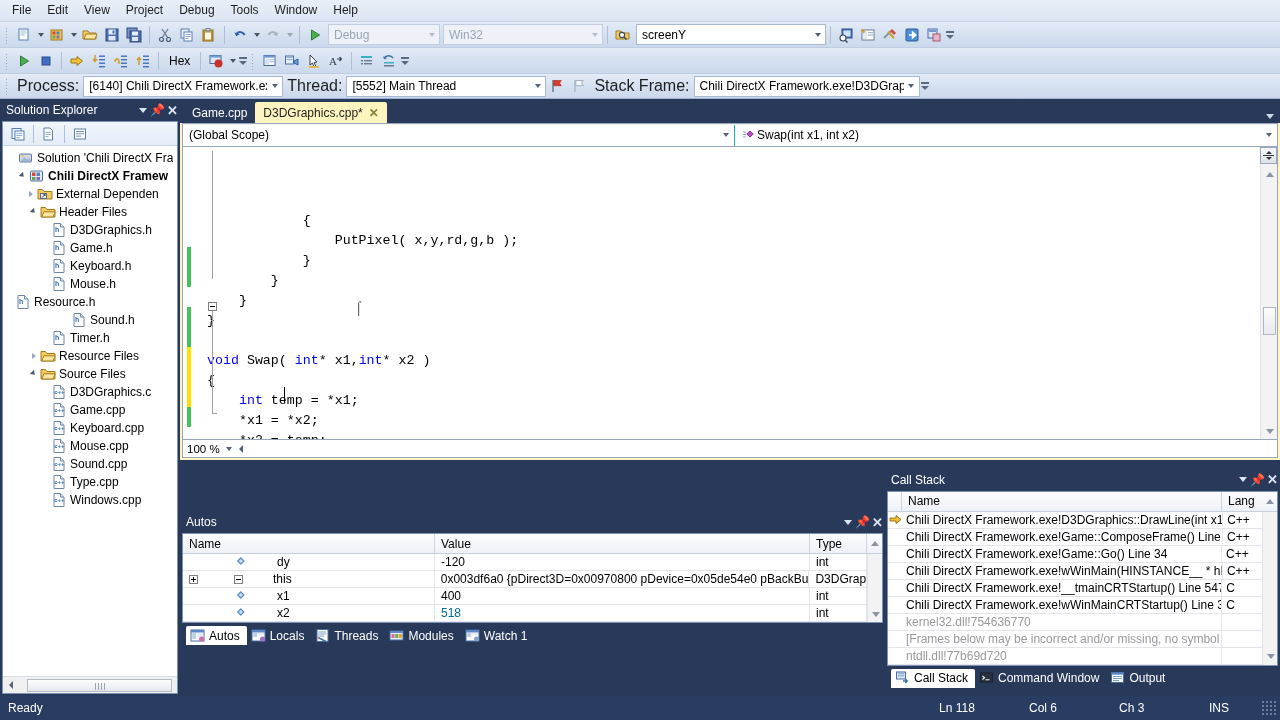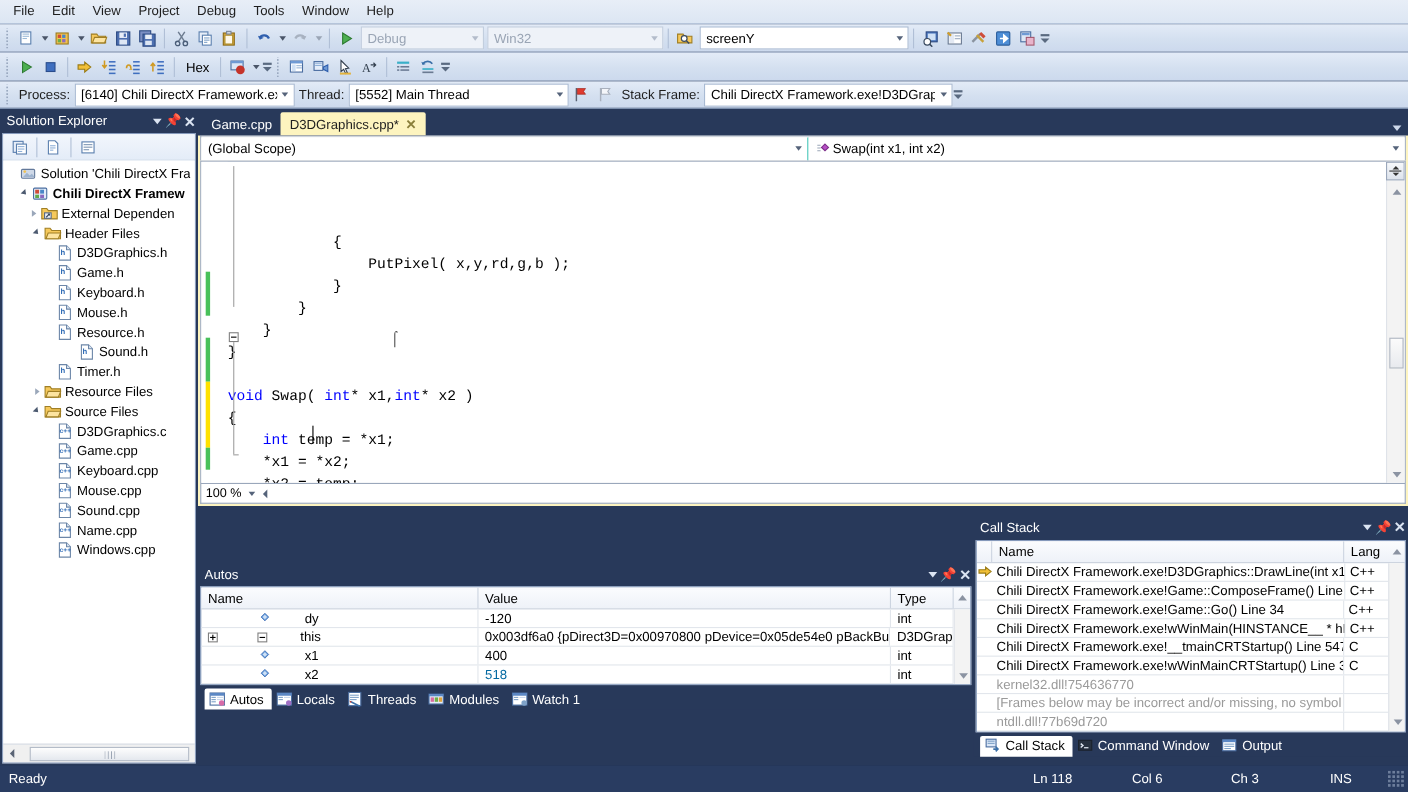--- a/index.html
+++ b/index.html
@@ -92,21 +92,21 @@
   .combo .arw::after {
     content: ""; width: 0; height: 0;
     border-left: 3px solid transparent; border-right: 3px solid transparent;
     border-top: 4px solid #55637a;
   }
   .combo.disabled { background: #eef2f8; color: #9aa5b5; border-color: #c2cede; }
   .combo.disabled .arw::after { border-top-color: #b3bccb; }
 
   
   .dbgbar { height: 25px; }
-  .dbgbar .lbl { font-size: 12px; margin: 0 4px 0 4px; color: #1e1e1e; white-space: nowrap; }
+  .dbgbar .lbl { font-size: 16px; margin: 0 4px 0 4px; color: #1e1e1e; white-space: nowrap; }
 
   
   .workarea { flex: 1 1 auto; display: flex; min-height: 0; background: #28395a; padding: 0; }
 
   
   .solexp {
     width: 180px; flex: 0 0 auto;
     display: flex; flex-direction: column;
     background: #28395a;
     min-height: 0;
@@ -770,21 +770,21 @@
               <span class="texp"></span>
               <span class="tico">
                 <svg width="16" height="16" viewBox="0 0 16 16">
                   <path d="M3 1.5h6.5L13 5v9.5H3z" fill="#fff" stroke="#6c86a8"></path>
                   <path d="M9.5 1.5V5H13" fill="#dde7f3" stroke="#6c86a8"></path>
                   <text x="4" y="9.5" font-size="7" font-family="Liberation Sans, sans-serif" fill="#2f6bb5" font-weight="bold">h</text>
                 </svg>
               </span>
               <span class="tlabel">Mouse.h</span>
             </div>
-            <div class="trow" style="padding-left: 36px;">
+            <div class="trow" style="">
               <span class="texp"></span>
               <span class="tico">
                 <svg width="16" height="16" viewBox="0 0 16 16">
                   <path d="M3 1.5h6.5L13 5v9.5H3z" fill="#fff" stroke="#6c86a8"></path>
                   <path d="M9.5 1.5V5H13" fill="#dde7f3" stroke="#6c86a8"></path>
                   <text x="4" y="9.5" font-size="7" font-family="Liberation Sans, sans-serif" fill="#2f6bb5" font-weight="bold">h</text>
                 </svg>
               </span>
               <span class="tlabel">Resource.h</span>
             </div>
@@ -887,21 +887,21 @@
             </div>
             <div class="trow" style="padding-left: 36px;">
               <span class="texp"></span>
               <span class="tico">
                 <svg width="16" height="16" viewBox="0 0 16 16">
                   <path d="M3 1.5h6.5L13 5v9.5H3z" fill="#fff" stroke="#6c86a8"></path>
                   <path d="M9.5 1.5V5H13" fill="#dde7f3" stroke="#6c86a8"></path>
                   <text x="3.2" y="9.6" font-size="6" font-family="Liberation Sans, sans-serif" fill="#2f6bb5" font-weight="bold">c++</text>
                 </svg>
               </span>
-              <span class="tlabel">Name.cpp</span>
+              <span class="tlabel">Type.cpp</span>
             </div>
             <div class="trow" style="padding-left: 36px;">
               <span class="texp"></span>
               <span class="tico">
                 <svg width="16" height="16" viewBox="0 0 16 16">
                   <path d="M3 1.5h6.5L13 5v9.5H3z" fill="#fff" stroke="#6c86a8"></path>
                   <path d="M9.5 1.5V5H13" fill="#dde7f3" stroke="#6c86a8"></path>
                   <text x="3.2" y="9.6" font-size="6" font-family="Liberation Sans, sans-serif" fill="#2f6bb5" font-weight="bold">c++</text>
                 </svg>
               </span>

